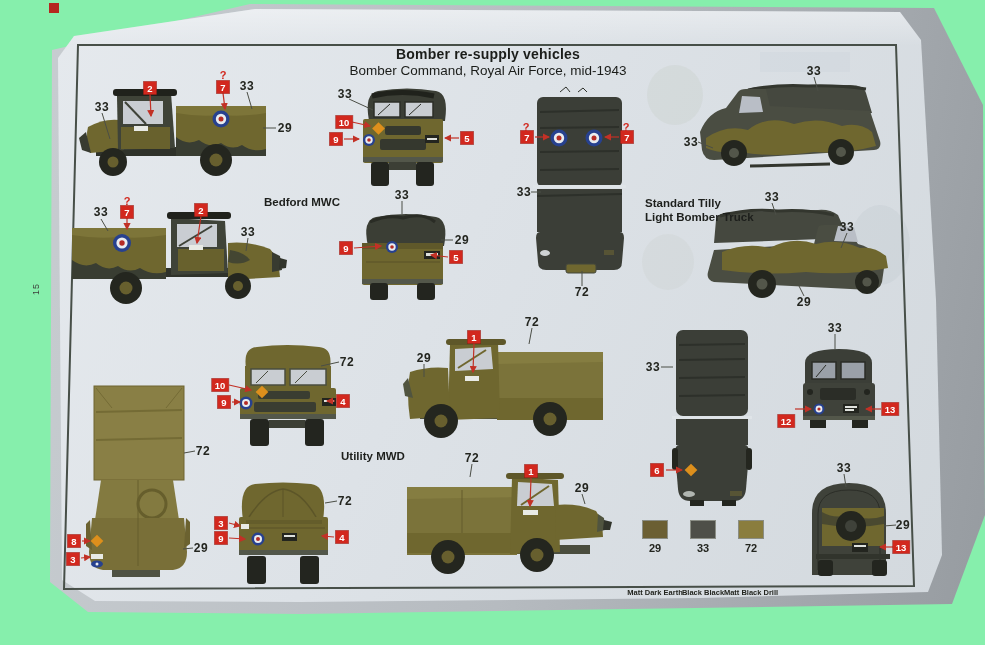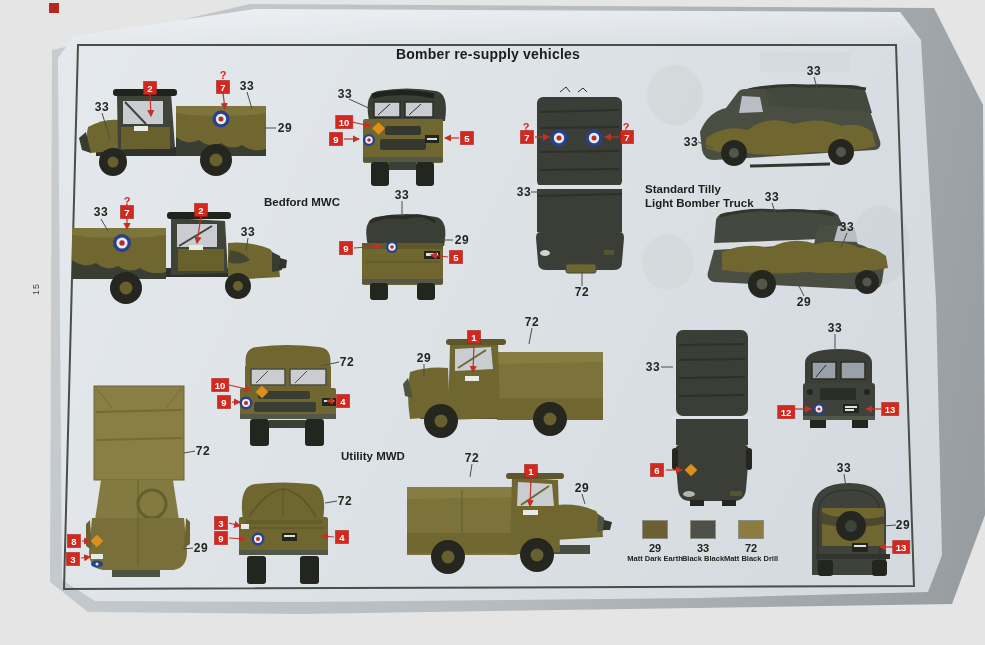--- a/index.html
+++ b/index.html
@@ -1,16 +1,16 @@
 <!DOCTYPE html>
 <html><head>
 <meta charset="utf-8">
 <style>
   html,body{margin:0;padding:0;background:#000;}
-  #photo{position:relative;width:985px;height:645px;background:#e5e5e5;overflow:hidden;
+  #photo{position:relative;width:985px;height:645px;background:#86efac;overflow:hidden;
          font-family:"Liberation Sans",sans-serif;}
   .under{position:absolute;inset:0;
          background:linear-gradient(100deg,#c9ced2 0%,#b6bbc0 55%,#969ba0 100%);
          clip-path:polygon(250px 4px,934px 8px,983px 105px,985px 515px,952px 604px,300px 614px,88px 612px,50px 582px,52px 50px);}
   .page{position:absolute;inset:0;
         background:
           linear-gradient(90deg,rgba(25,30,40,.20) 0px,rgba(25,30,40,0) 58px),
           linear-gradient(180deg,rgba(255,255,255,.45) 0px,rgba(255,255,255,0) 46px),
           linear-gradient(115deg,#e6eaee 0%,#dde2e7 45%,#d2d8dd 100%);
         clip-path:polygon(58px 58px,74px 36px,255px 9px,900px 12px,921px 40px,936px 300px,942px 555px,928px 592px,700px 598px,300px 602px,95px 601px,62px 580px);}
@@ -26,21 +26,21 @@
   .pc{position:absolute;transform:translate(-50%,-50%);font:700 12px "Liberation Sans",sans-serif;
       color:#23251f;letter-spacing:.5px;white-space:nowrap;}
   .dc{position:absolute;transform:translate(-50%,-50%);background:#d2281e;color:#fff;
       font:700 9.5px "Liberation Sans",sans-serif;padding:1px 3px;min-width:7px;text-align:center;
       box-shadow:0 0 0 .5px rgba(110,18,12,.55);}
   .qm{position:absolute;transform:translate(-50%,-50%);color:#d2281e;
       font:700 11px "Liberation Sans",sans-serif;}
   .swatch{position:absolute;top:520px;width:64px;display:flex;flex-direction:column;align-items:center;}
   .sw-box{width:24px;height:17px;border:1px solid #8a8d84;}
   .sw-num{font:700 11px "Liberation Sans",sans-serif;color:#23251f;margin-top:3px;}
-  .sw-name{font:700 7.5px/1.25 "Liberation Sans",sans-serif;color:#23251f;text-align:center;}
+  .sw-name{font:700 7.5px/1.25 "Liberation Sans",sans-serif;color:#23251f;text-align:center;margin-top:34px;}
 </style>
 </head>
 <body>
 
 <div id="photo">
   <div class="under"></div>
   <div class="page"></div>
   <div class="red-mark"></div>
 
   <svg id="art" width="985" height="645" viewBox="0 0 985 645">
@@ -392,25 +392,26 @@
       <line x1="229" y1="523" x2="240" y2="526" marker-end="url(#arr)"></line>
       <line x1="229" y1="538" x2="245" y2="539" marker-end="url(#arr)"></line>
       <line x1="334" y1="537" x2="322" y2="536" marker-end="url(#arr)"></line>
       <line x1="531" y1="478" x2="530" y2="506" marker-end="url(#arr)"></line>
       <line x1="893" y1="547" x2="880" y2="547" marker-end="url(#arr)"></line>
     </g>
   </svg>
 
   <div class="hdr">
     <div class="t">Bomber re-supply vehicles</div>
+    <div class="s">Bomber Command, Royal Air Force, mid-1943</div>
   </div>
 
   <div id="labels">
     <div class="vlabel" style="left:264px;top:196px">Bedford MWC</div>
-    <div class="vlabel" style="left:645px;top:183px">
+    <div class="vlabel" style="left:645px;top:197px">
       <div>Standard Tilly</div>
       <div>Light Bomber Truck</div>
     </div>
     <div class="vlabel" style="left:341px;top:450px">Utility MWD</div>
   </div>
 
   <div class="pagenum">15</div>
 
   <div id="callouts">
       <div class="pc" style="left: 102px; top: 107px;">33</div>
@@ -449,21 +450,21 @@
       <div class="dc" style="left: 627px; top: 137px;">7</div>
       <div class="dc" style="left: 127px; top: 212px;">7</div>
       <div class="dc" style="left: 201px; top: 210px;">2</div>
       <div class="dc" style="left: 346px; top: 248px;">9</div>
       <div class="dc" style="left: 456px; top: 257px;">5</div>
       <div class="dc" style="left: 220px; top: 385px;">10</div>
       <div class="dc" style="left: 224px; top: 402px;">9</div>
       <div class="dc" style="left: 343px; top: 401px;">4</div>
       <div class="dc" style="left: 474px; top: 337px;">1</div>
       <div class="dc" style="left: 657px; top: 470px;">6</div>
-      <div class="dc" style="left: 786px; top: 412px;">12</div>
+      <div class="dc" style="left: 786px; top: 421px;">12</div>
       <div class="dc" style="left: 890px; top: 409px;">13</div>
       <div class="dc" style="left: 74px; top: 541px;">8</div>
       <div class="dc" style="left: 73px; top: 559px;">3</div>
       <div class="dc" style="left: 221px; top: 523px;">3</div>
       <div class="dc" style="left: 221px; top: 538px;">9</div>
       <div class="dc" style="left: 342px; top: 537px;">4</div>
       <div class="dc" style="left: 531px; top: 471px;">1</div>
       <div class="dc" style="left: 901px; top: 547px;">13</div>
       <div class="qm" style="left: 223px; top: 75px;">?</div>
       <div class="qm" style="left: 127px; top: 201px;">?</div>

